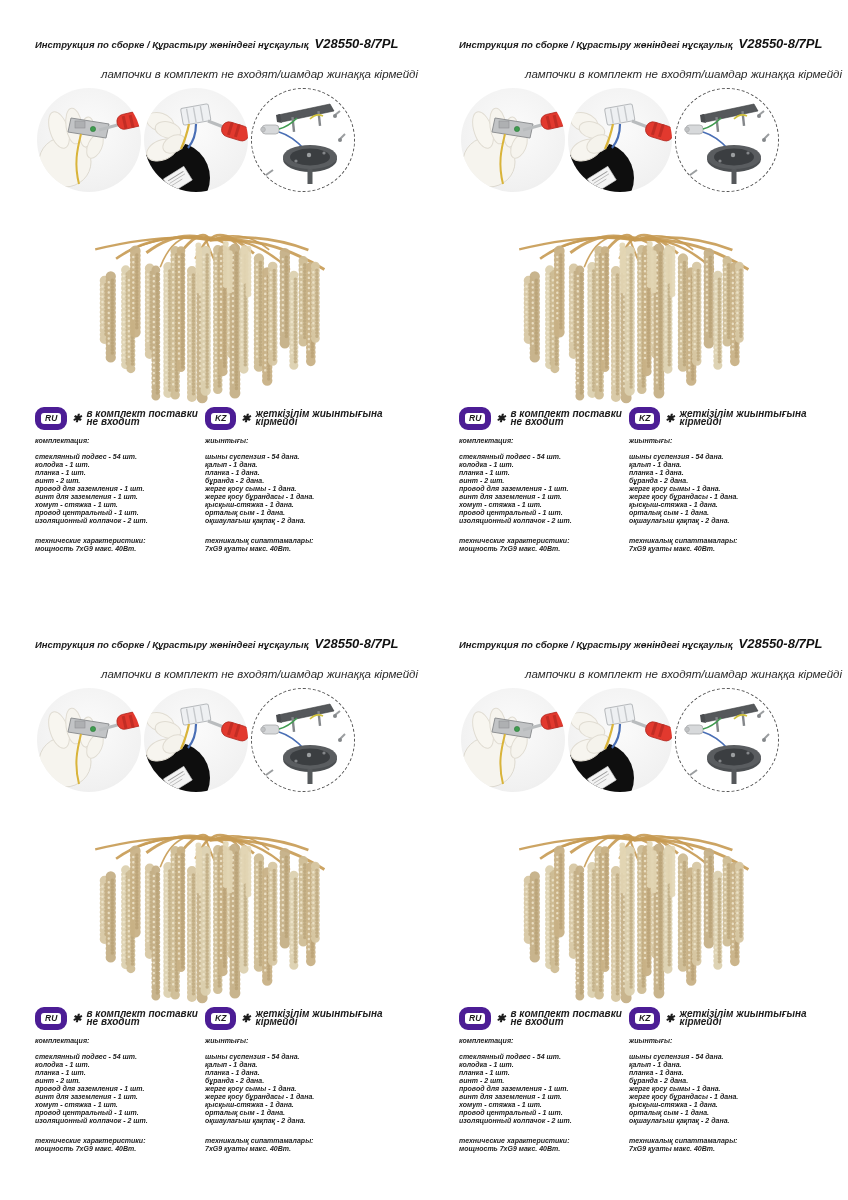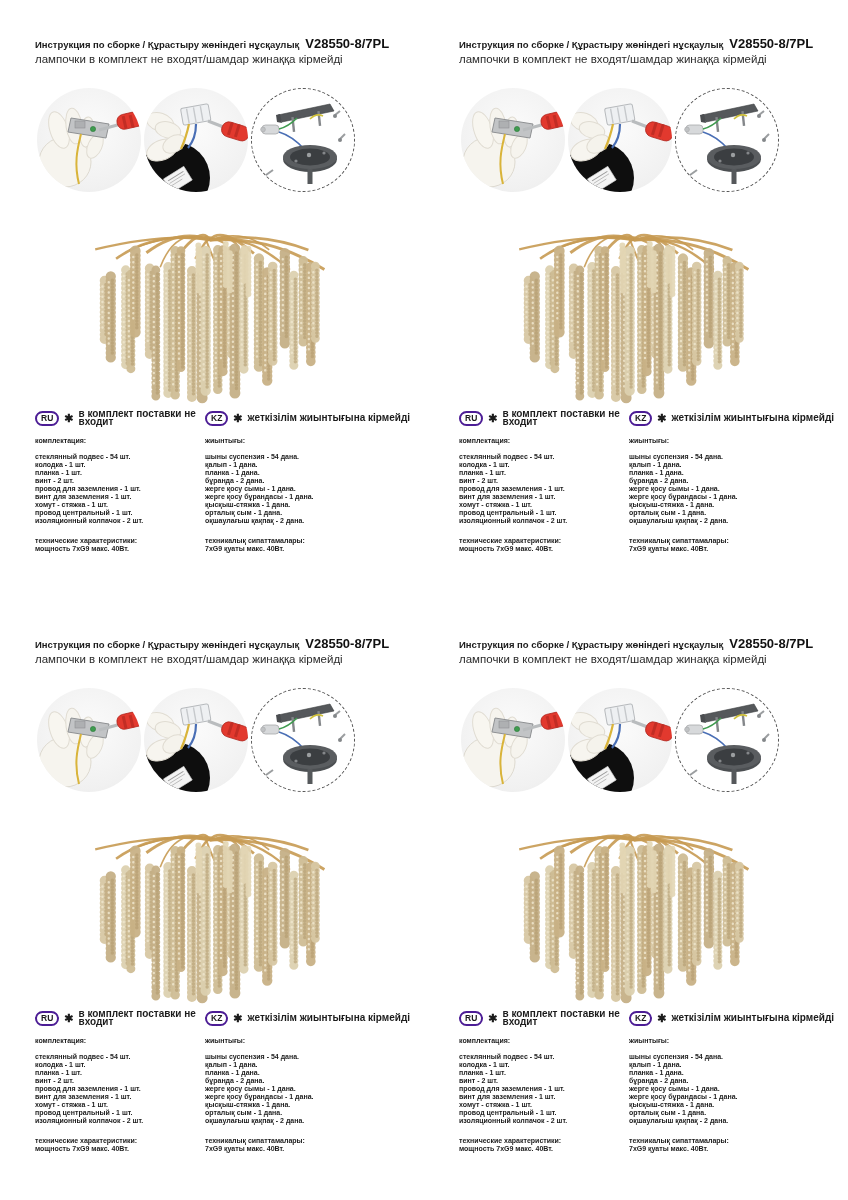--- a/index.html
+++ b/index.html
@@ -1,41 +1,41 @@
 <!DOCTYPE html>
 <html><head>
 <meta charset="utf-8">
 <style>
   html,body{margin:0;padding:0;background:#fff;}
   body{font-family:"Liberation Sans", sans-serif; color:#111;}
   #page{
     width:848px;height:1200px;position:relative;background:#fff;
     display:grid;grid-template-columns:424px 424px;grid-template-rows:600px 600px;
   }
-  .sheet{position:relative;width:424px;height:600px;overflow:hidden;}
+  .sheet{position:relative;width:424px;height:600px;overflow:hidden;font-style:italic;}
   
   .hdr{position:absolute;left:35px;top:36px;right:6px;}
   .h1{font-size:9.5px;font-weight:bold;letter-spacing:0px;white-space:nowrap;color:#1a1a1a;}
   .h1 .model{font-size:13px;font-weight:bold;margin-left:6px;color:#111;}
-  .h2{font-size:11.5px;margin-top:2px;color:#2b2b2b;white-space:nowrap;}
+  .h2{font-size:11.5px;margin-top:17px;color:#2b2b2b;white-space:nowrap;text-align:right;}
   
   .photos{position:absolute;left:37px;top:88px;display:flex;gap:3px;}
   .photo{width:104px;height:104px;border-radius:50%;overflow:hidden;position:relative;flex:0 0 auto;}
   .photo.ph1,.photo.ph2{background:radial-gradient(circle at 50% 40%, #fbfbfb 0%, #f1f1f1 70%, #e9e9e9 100%);}
   .photo.ph3{background:#fff;border:1px dashed #555;width:102px;height:102px;}
   .photo svg{position:absolute;left:0;top:0;width:100%;height:100%;}
   
   .chand{position:absolute;left:90px;top:208px;width:244px;height:196px;}
   .chand svg{width:100%;height:100%;}
   
   .cols{position:absolute;left:35px;top:412px;right:8px;display:flex;font-size:7px;font-weight:bold;line-height:8px;color:#1c1c1c;}
   .col-ru{width:170px;flex:0 0 auto;}
   .col-kz{flex:1;}
   .col-head{display:flex;align-items:center;gap:5px;height:12px;}
-  .badge{display:inline-block;border:2px solid #4c1d95;border-radius:9px;padding:1px 4px 1px 4px;font-size:8.5px;font-weight:bold;line-height:9px;}
+  .badge{display:inline-block;border:6px solid #4c1d95;border-radius:9px;padding:1px 4px 1px 4px;font-size:8.5px;font-weight:bold;line-height:9px;}
   .star{font-size:11px;line-height:10px;font-weight:bold;}
   .note{font-size:10px;}
   .sec-title{margin-top:13px;}
   ul.items{list-style:none;margin:8px 0 0 0;padding:0;}
   ul.items li{white-space:nowrap;}
   .specs-title{margin-top:12px;}
   .specs-val{margin-top:0px;}
 </style>
 </head>
 <body>

